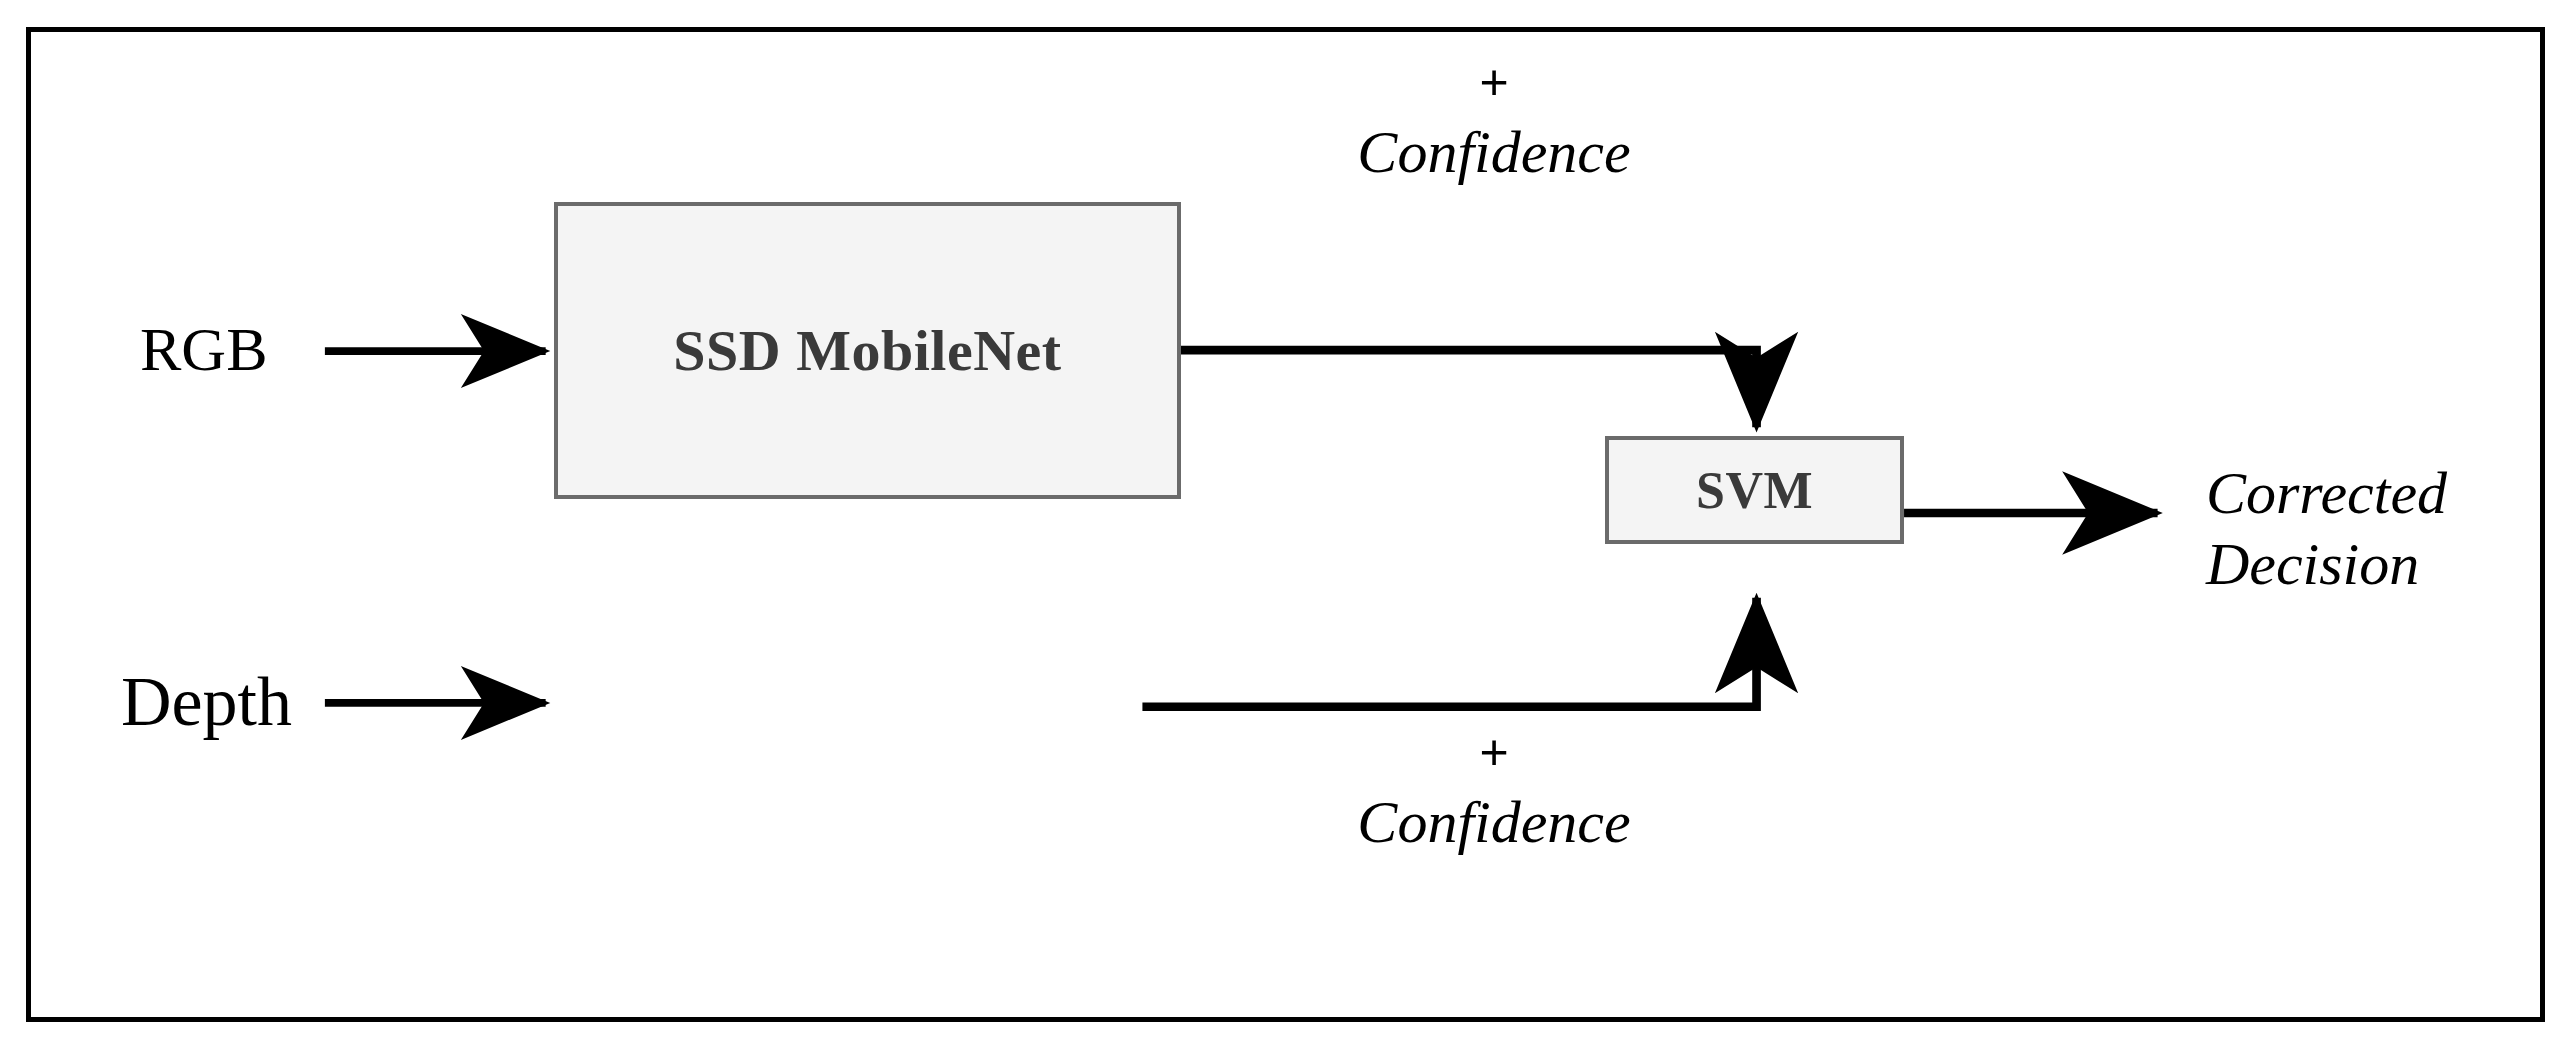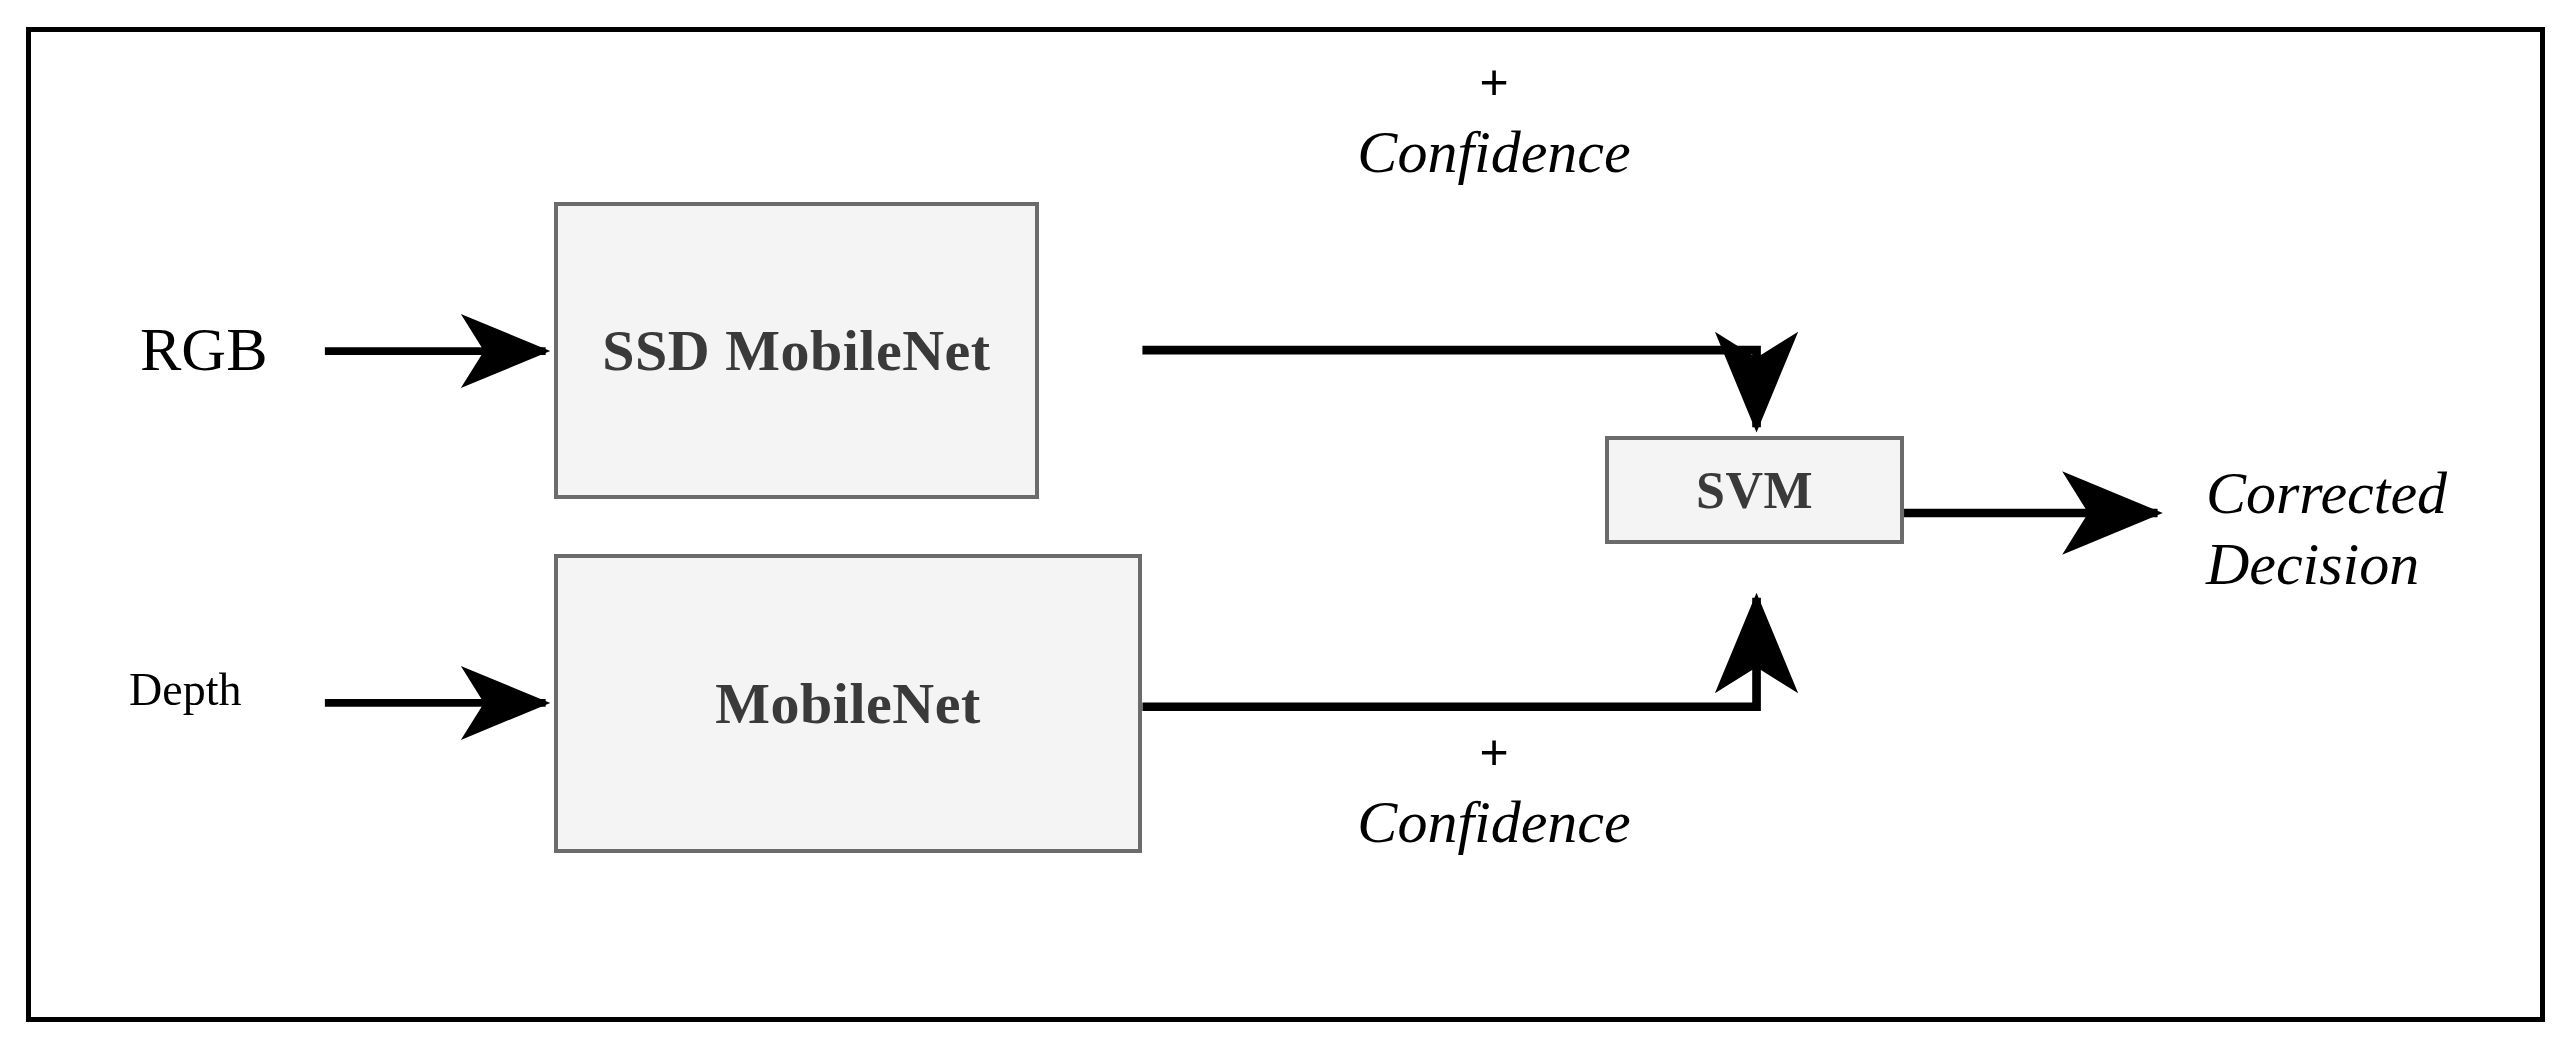--- a/index.html
+++ b/index.html
@@ -45,21 +45,21 @@
     justify-content: center;
   }
   .node-label {
     font-family: "Liberation Serif", "DejaVu Serif", serif;
     font-weight: bold;
     color: #3a3a3a;
     letter-spacing: 0.5px;
     white-space: nowrap;
   }
 
-  #box-ssd  { left: 554px; top: 202px; width: 485px; height: 297px; }
+  #box-ssd  { left: 554px; top: 202px; width: 627px; height: 297px; }
   #box-mnet { left: 554px; top: 554px; width: 588px; height: 299px; }
   #box-svm  { left: 1605px; top: 436px; width: 299px; height: 108px; }
 
   #box-ssd  .node-label,
   #box-mnet .node-label { font-size: 58px; }
   #box-svm  .node-label { font-size: 52px; }
 
   
   .io-label {
     position: absolute;
@@ -70,22 +70,21 @@
   }
 
   #label-rgb {
     left: 140px;
     top: 318px;
     font-size: 62px;
   }
   #label-depth {
     left: 121px;
     top: 667px;
-    font-size: 46px;
-    margin-left: 8px;
+    font-size: 70px;
   }
 
   .stack-label {
     position: absolute;
     font-family: "Liberation Serif", "DejaVu Serif", serif;
     font-style: italic;
     color: #000000;
     text-align: center;
     line-height: 1.0;
   }
@@ -178,23 +177,20 @@
   </svg>
 
   <div class="io-label" id="label-rgb">RGB</div>
 
   <div class="io-label" id="label-depth">Depth</div>
 
   <div class="node-box" id="box-ssd">
     <span class="node-label">SSD MobileNet</span>
   </div>
 
-  <div class="node-box" id="box-mnet">
-    <span class="node-label">MobileNet</span>
-  </div>
 
   <div class="node-box" id="box-svm">
     <span class="node-label">SVM</span>
   </div>
 
   <div class="stack-label" id="label-bbox">
     <span class="plus">+</span>
     <span class="ln">Confidence</span>
   </div>
 

